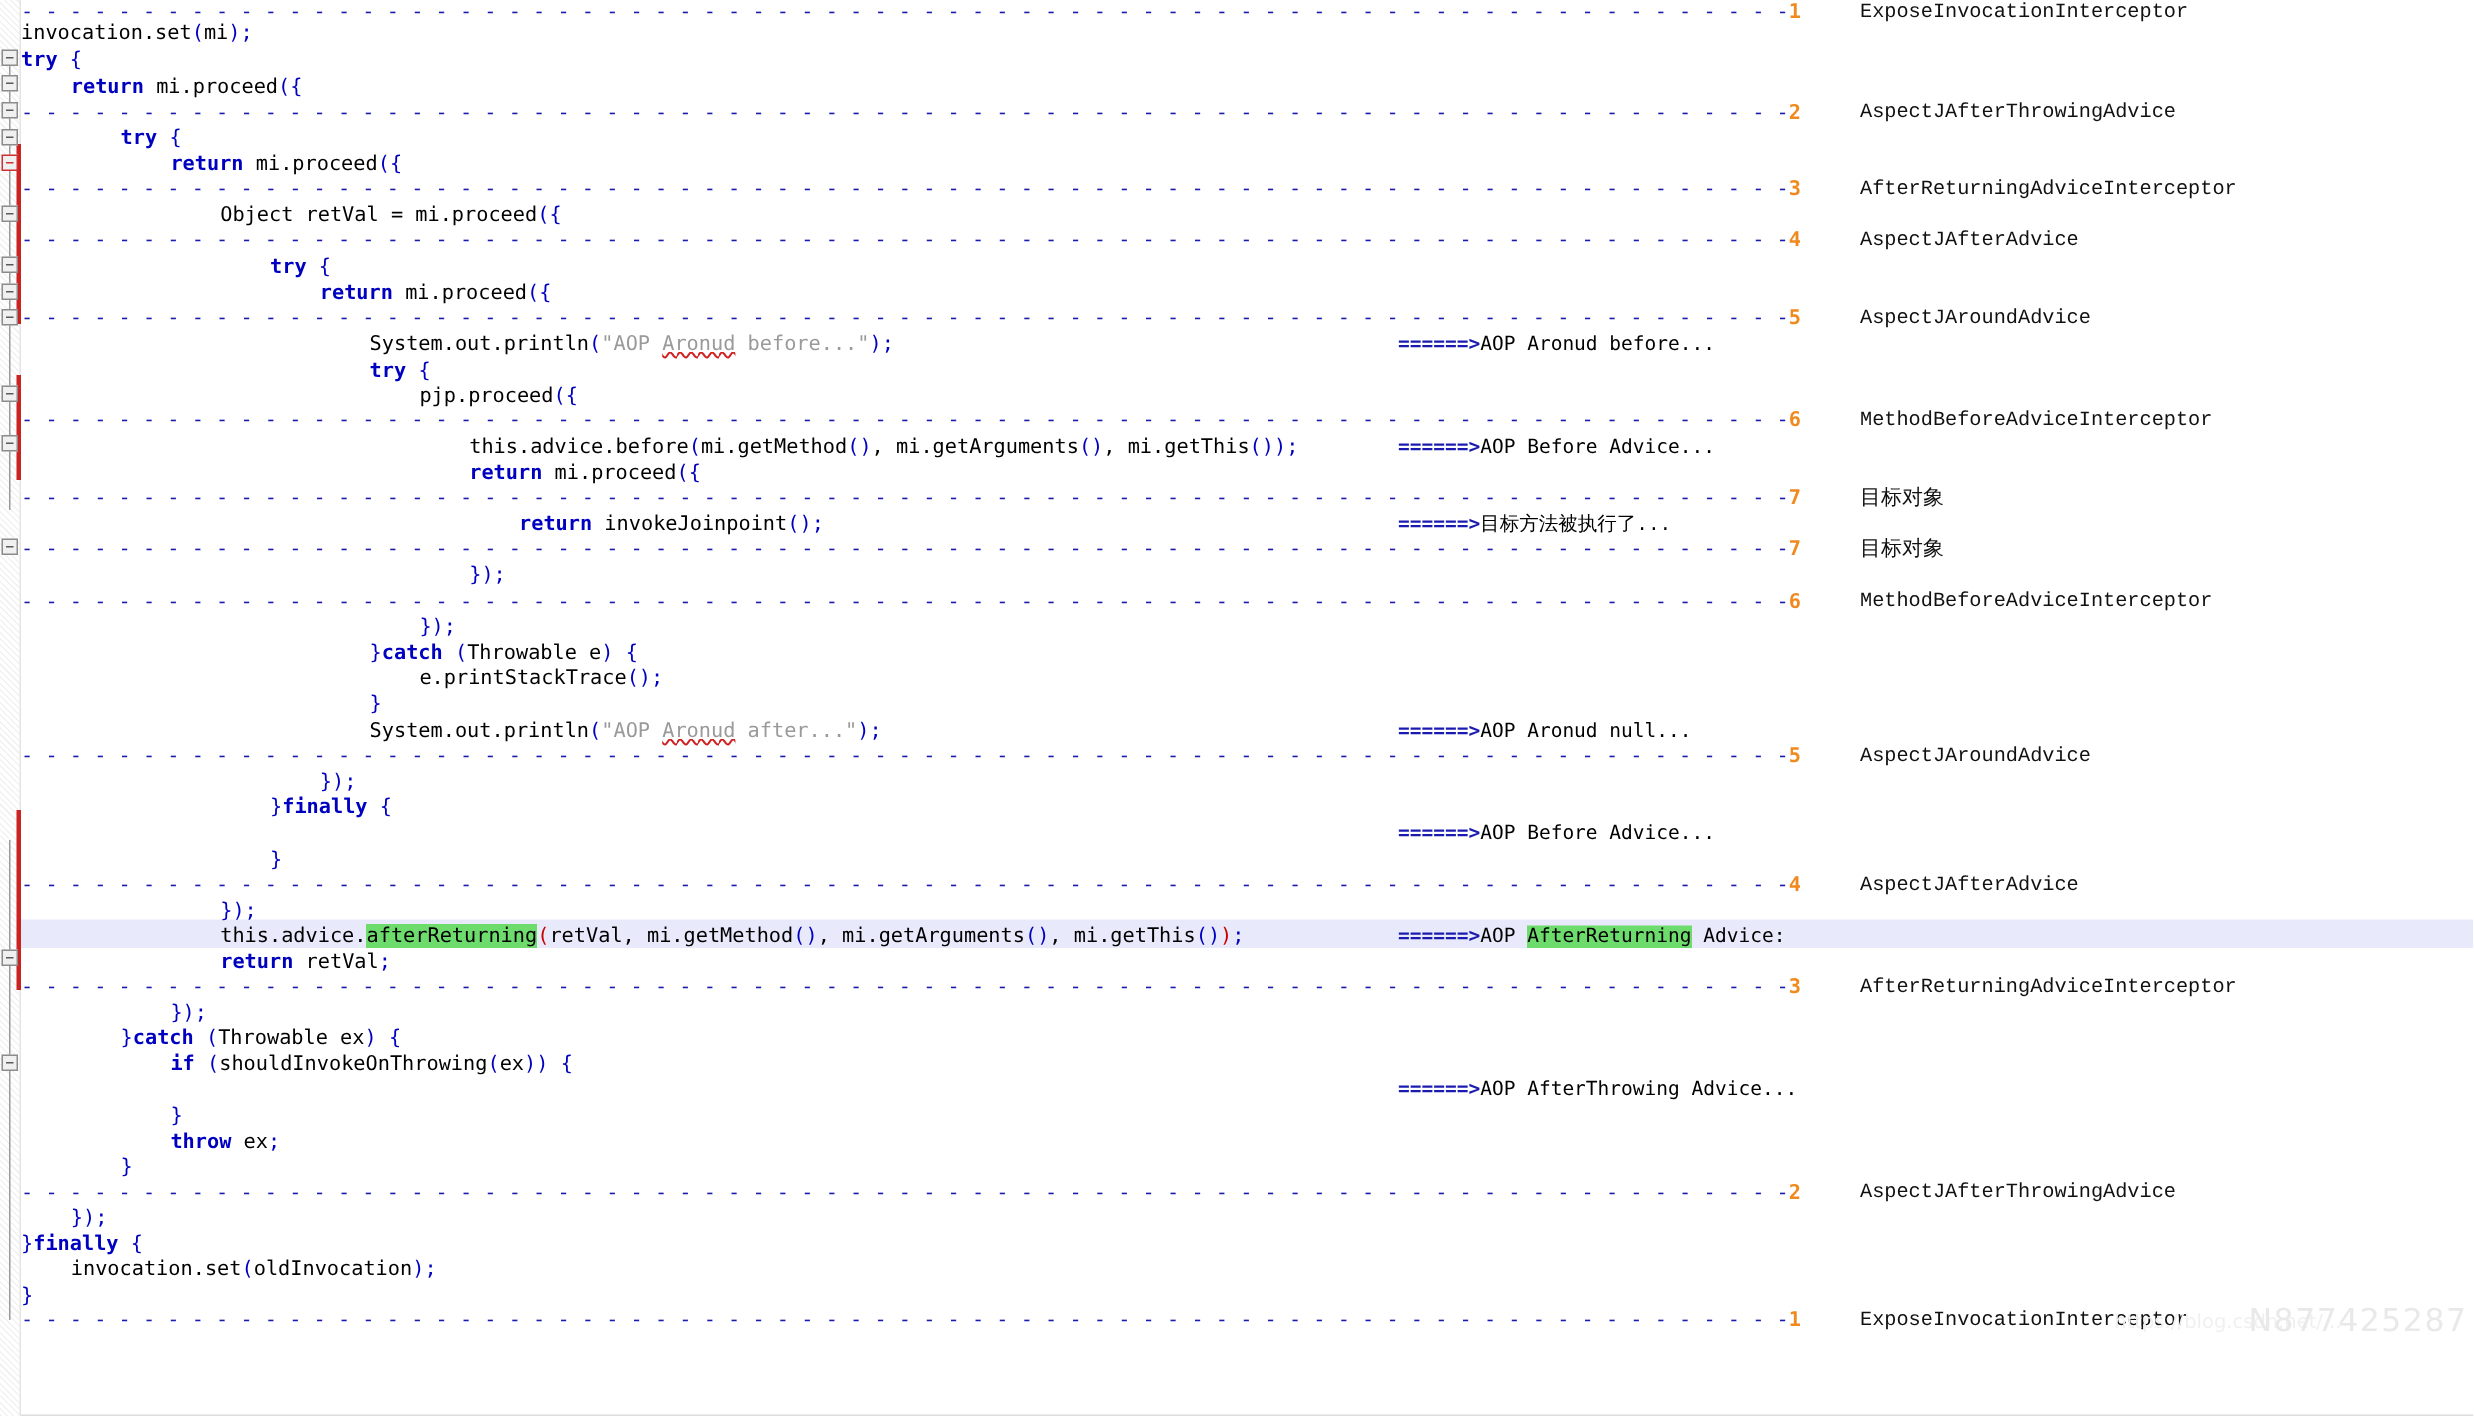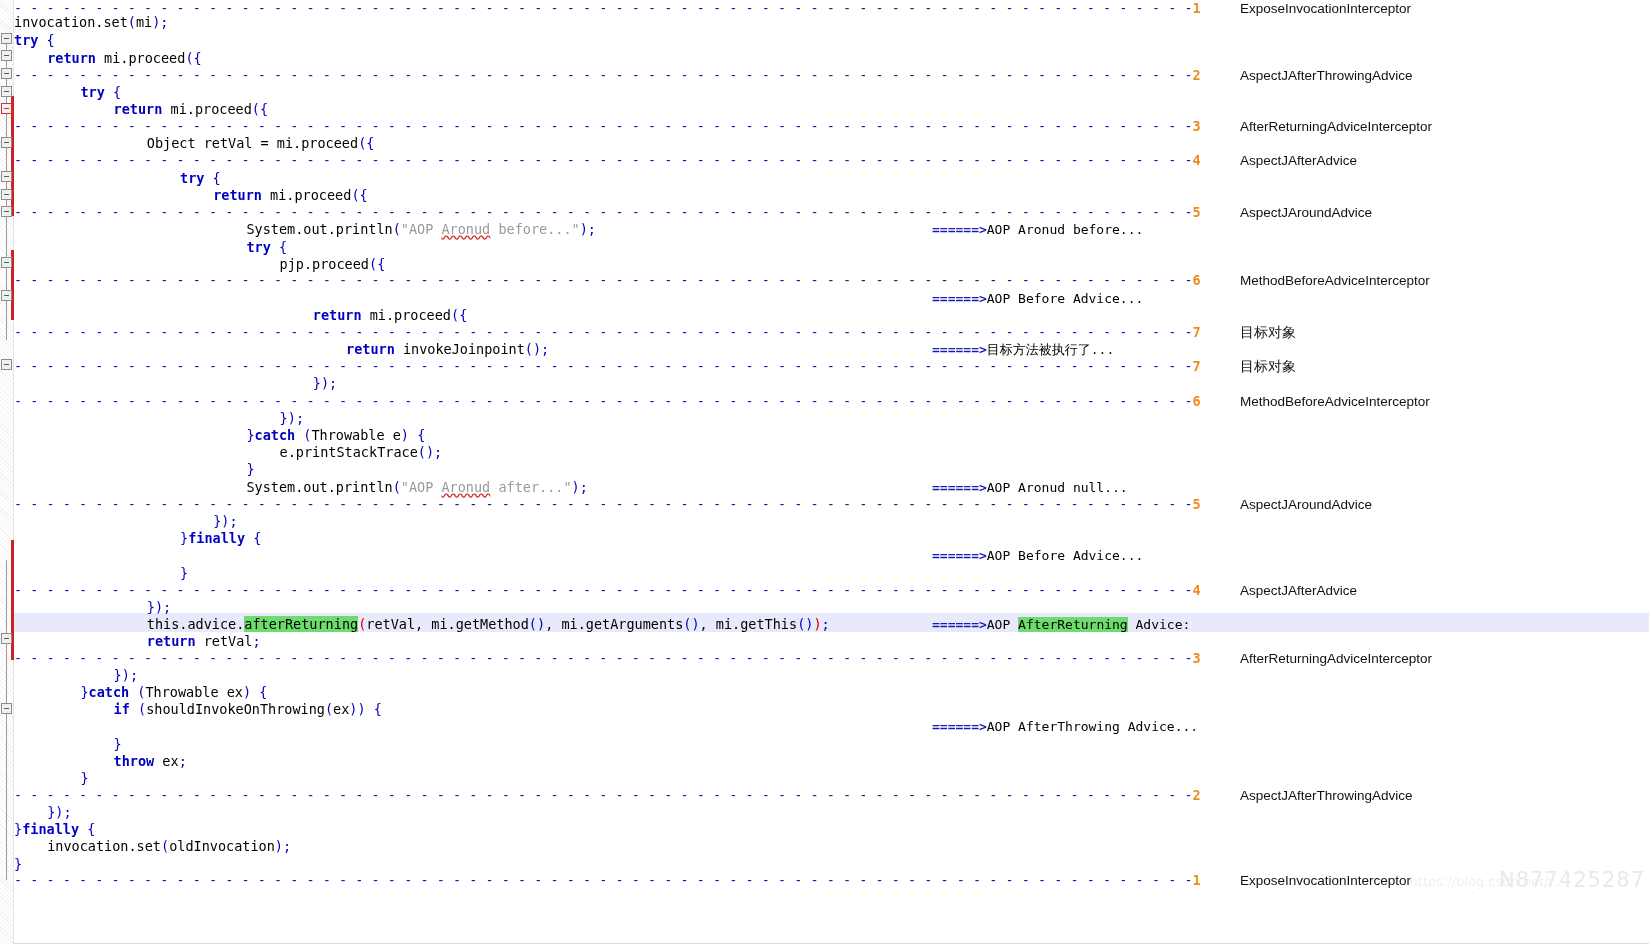--- a/index.html
+++ b/index.html
@@ -121,21 +121,21 @@
   .console .arrow { color: #1a1ab0; font-weight: bold; }
 
   
   .anno {
     position: absolute;
     left: 1240px;
     height: 17px;
     line-height: 17px;
     font-size: 13.5px;
     white-space: pre;
-    font-family: Liberation Sans, sans-serif;
+    font-family: Liberation Mono, monospace;
     color: #111111;
   }
   .anno.cjk {
     font-family: "DejaVu Sans", "Liberation Sans", sans-serif;
     font-size: 14px;
   }
 
   
   #watermark {
     position: absolute;
@@ -218,20 +218,21 @@
       <div class="code-line" style="top: 32px; left: 14px;"><span class="kw">try</span> <span class="pn">{</span></div>
       <div class="code-line" style="top: 50px; left: 47.2px;"><span class="kw">return</span> mi.proceed<span class="pn">(</span><span class="pn">{</span></div>
       <div class="code-line" style="top: 84px; left: 80.4px;"><span class="kw">try</span> <span class="pn">{</span></div>
       <div class="code-line" style="top: 101px; left: 113.6px;"><span class="kw">return</span> mi.proceed<span class="pn">(</span><span class="pn">{</span></div>
       <div class="code-line" style="top: 135px; left: 146.8px;">Object retVal = mi.proceed<span class="pn">(</span><span class="pn">{</span></div>
       <div class="code-line" style="top: 170px; left: 180px;"><span class="kw">try</span> <span class="pn">{</span></div>
       <div class="code-line" style="top: 187px; left: 213.2px;"><span class="kw">return</span> mi.proceed<span class="pn">(</span><span class="pn">{</span></div>
       <div class="code-line" style="top: 221px; left: 246.4px;">System.out.println<span class="pn">(</span><span class="str">"AOP <span class="sq">Aronud</span> before..."</span><span class="pn">)</span><span class="pn">;</span></div>
       <div class="code-line" style="top: 239px; left: 246.4px;"><span class="kw">try</span> <span class="pn">{</span></div>
       <div class="code-line" style="top: 256px; left: 279.6px;">pjp.proceed<span class="pn">(</span><span class="pn">{</span></div>
+      <div class="code-line" style="top: 290px; left: 312.8px;">this.advice.before<span class="pn">(</span>mi.getMethod<span class="pn">(</span><span class="pn">)</span>, mi.getArguments<span class="pn">(</span><span class="pn">)</span>, mi.getThis<span class="pn">(</span><span class="pn">)</span><span class="pn">)</span><span class="pn">;</span></div>
       <div class="code-line" style="top: 307px; left: 312.8px;"><span class="kw">return</span> mi.proceed<span class="pn">(</span><span class="pn">{</span></div>
       <div class="code-line" style="top: 341px; left: 346px;"><span class="kw">return</span> invokeJoinpoint<span class="pn">(</span><span class="pn">)</span><span class="pn">;</span></div>
       <div class="code-line" style="top: 375px; left: 312.8px;"><span class="pn">}</span><span class="pn">)</span><span class="pn">;</span></div>
       <div class="code-line" style="top: 410px; left: 279.6px;"><span class="pn">}</span><span class="pn">)</span><span class="pn">;</span></div>
       <div class="code-line" style="top: 427px; left: 246.4px;"><span class="pn">}</span><span class="kw">catch</span> <span class="pn">(</span>Throwable e<span class="pn">)</span> <span class="pn">{</span></div>
       <div class="code-line" style="top: 444px; left: 279.6px;">e.printStackTrace<span class="pn">(</span><span class="pn">)</span><span class="pn">;</span></div>
       <div class="code-line" style="top: 461px; left: 246.4px;"><span class="pn">}</span></div>
       <div class="code-line" style="top: 479px; left: 246.4px;">System.out.println<span class="pn">(</span><span class="str">"AOP <span class="sq">Aronud</span> after..."</span><span class="pn">)</span><span class="pn">;</span></div>
       <div class="code-line" style="top: 513px; left: 213.2px;"><span class="pn">}</span><span class="pn">)</span><span class="pn">;</span></div>
       <div class="code-line" style="top: 530px; left: 180px;"><span class="pn">}</span><span class="kw">finally</span> <span class="pn">{</span></div>

